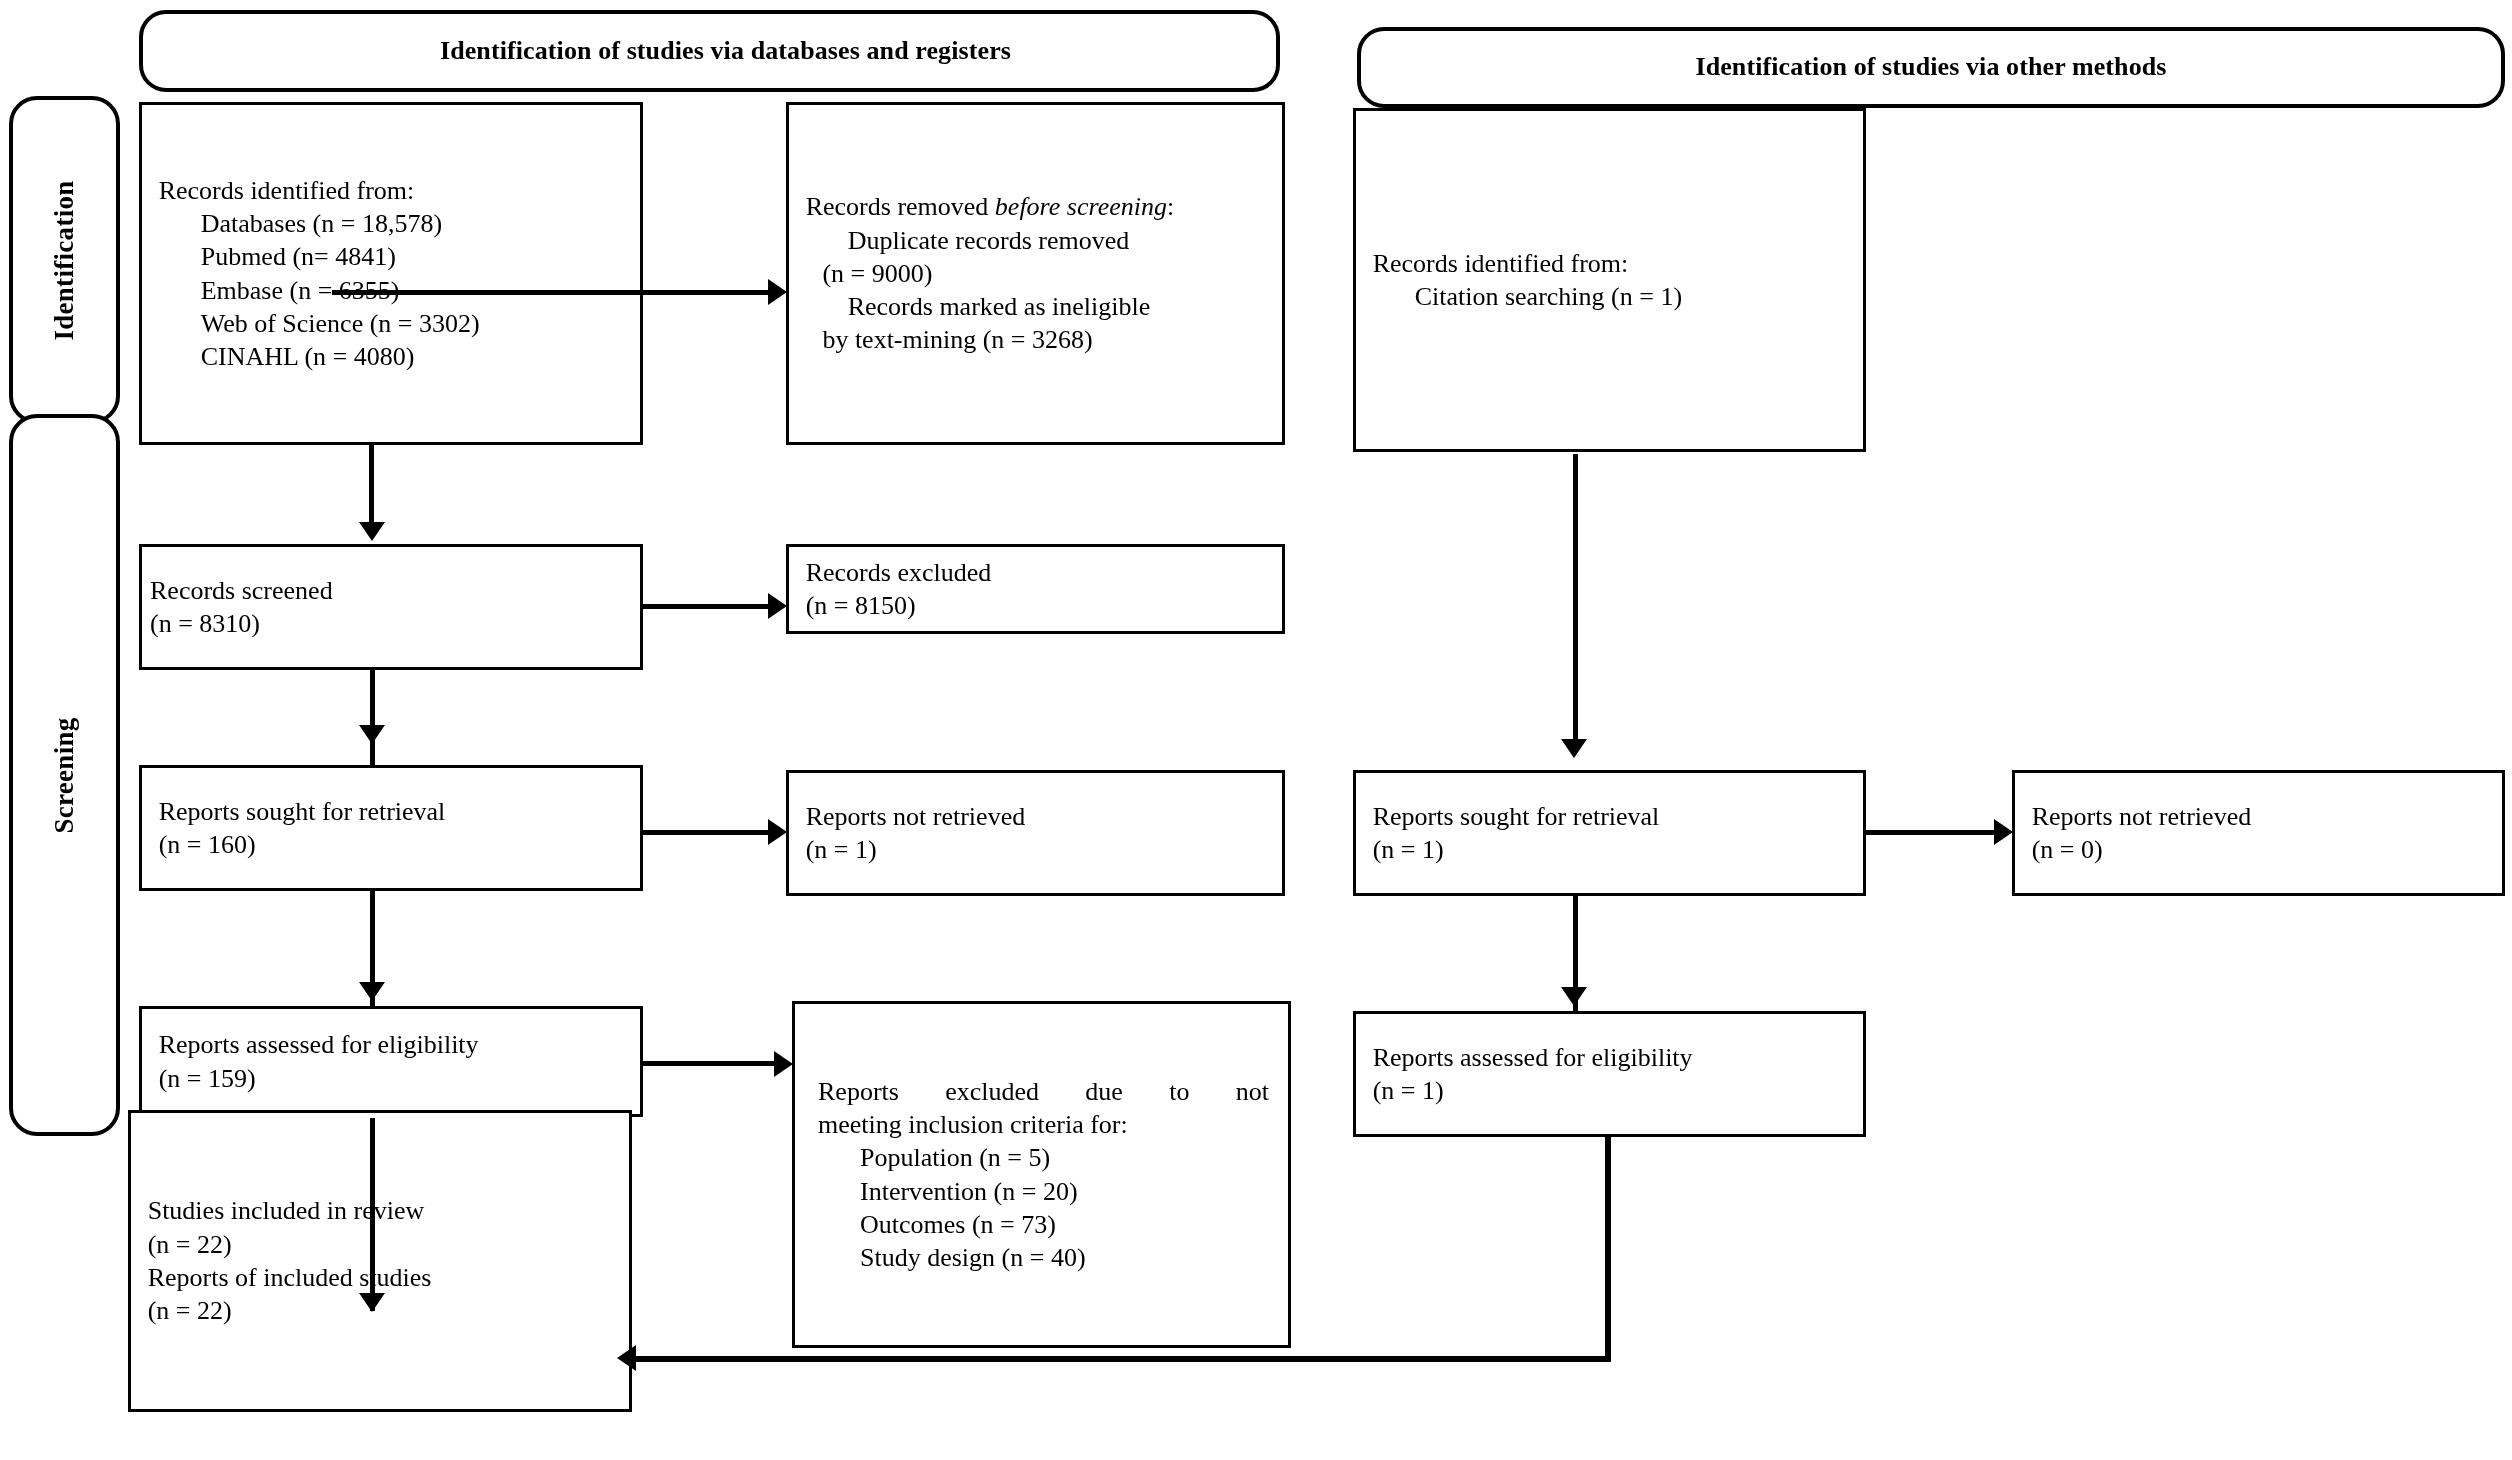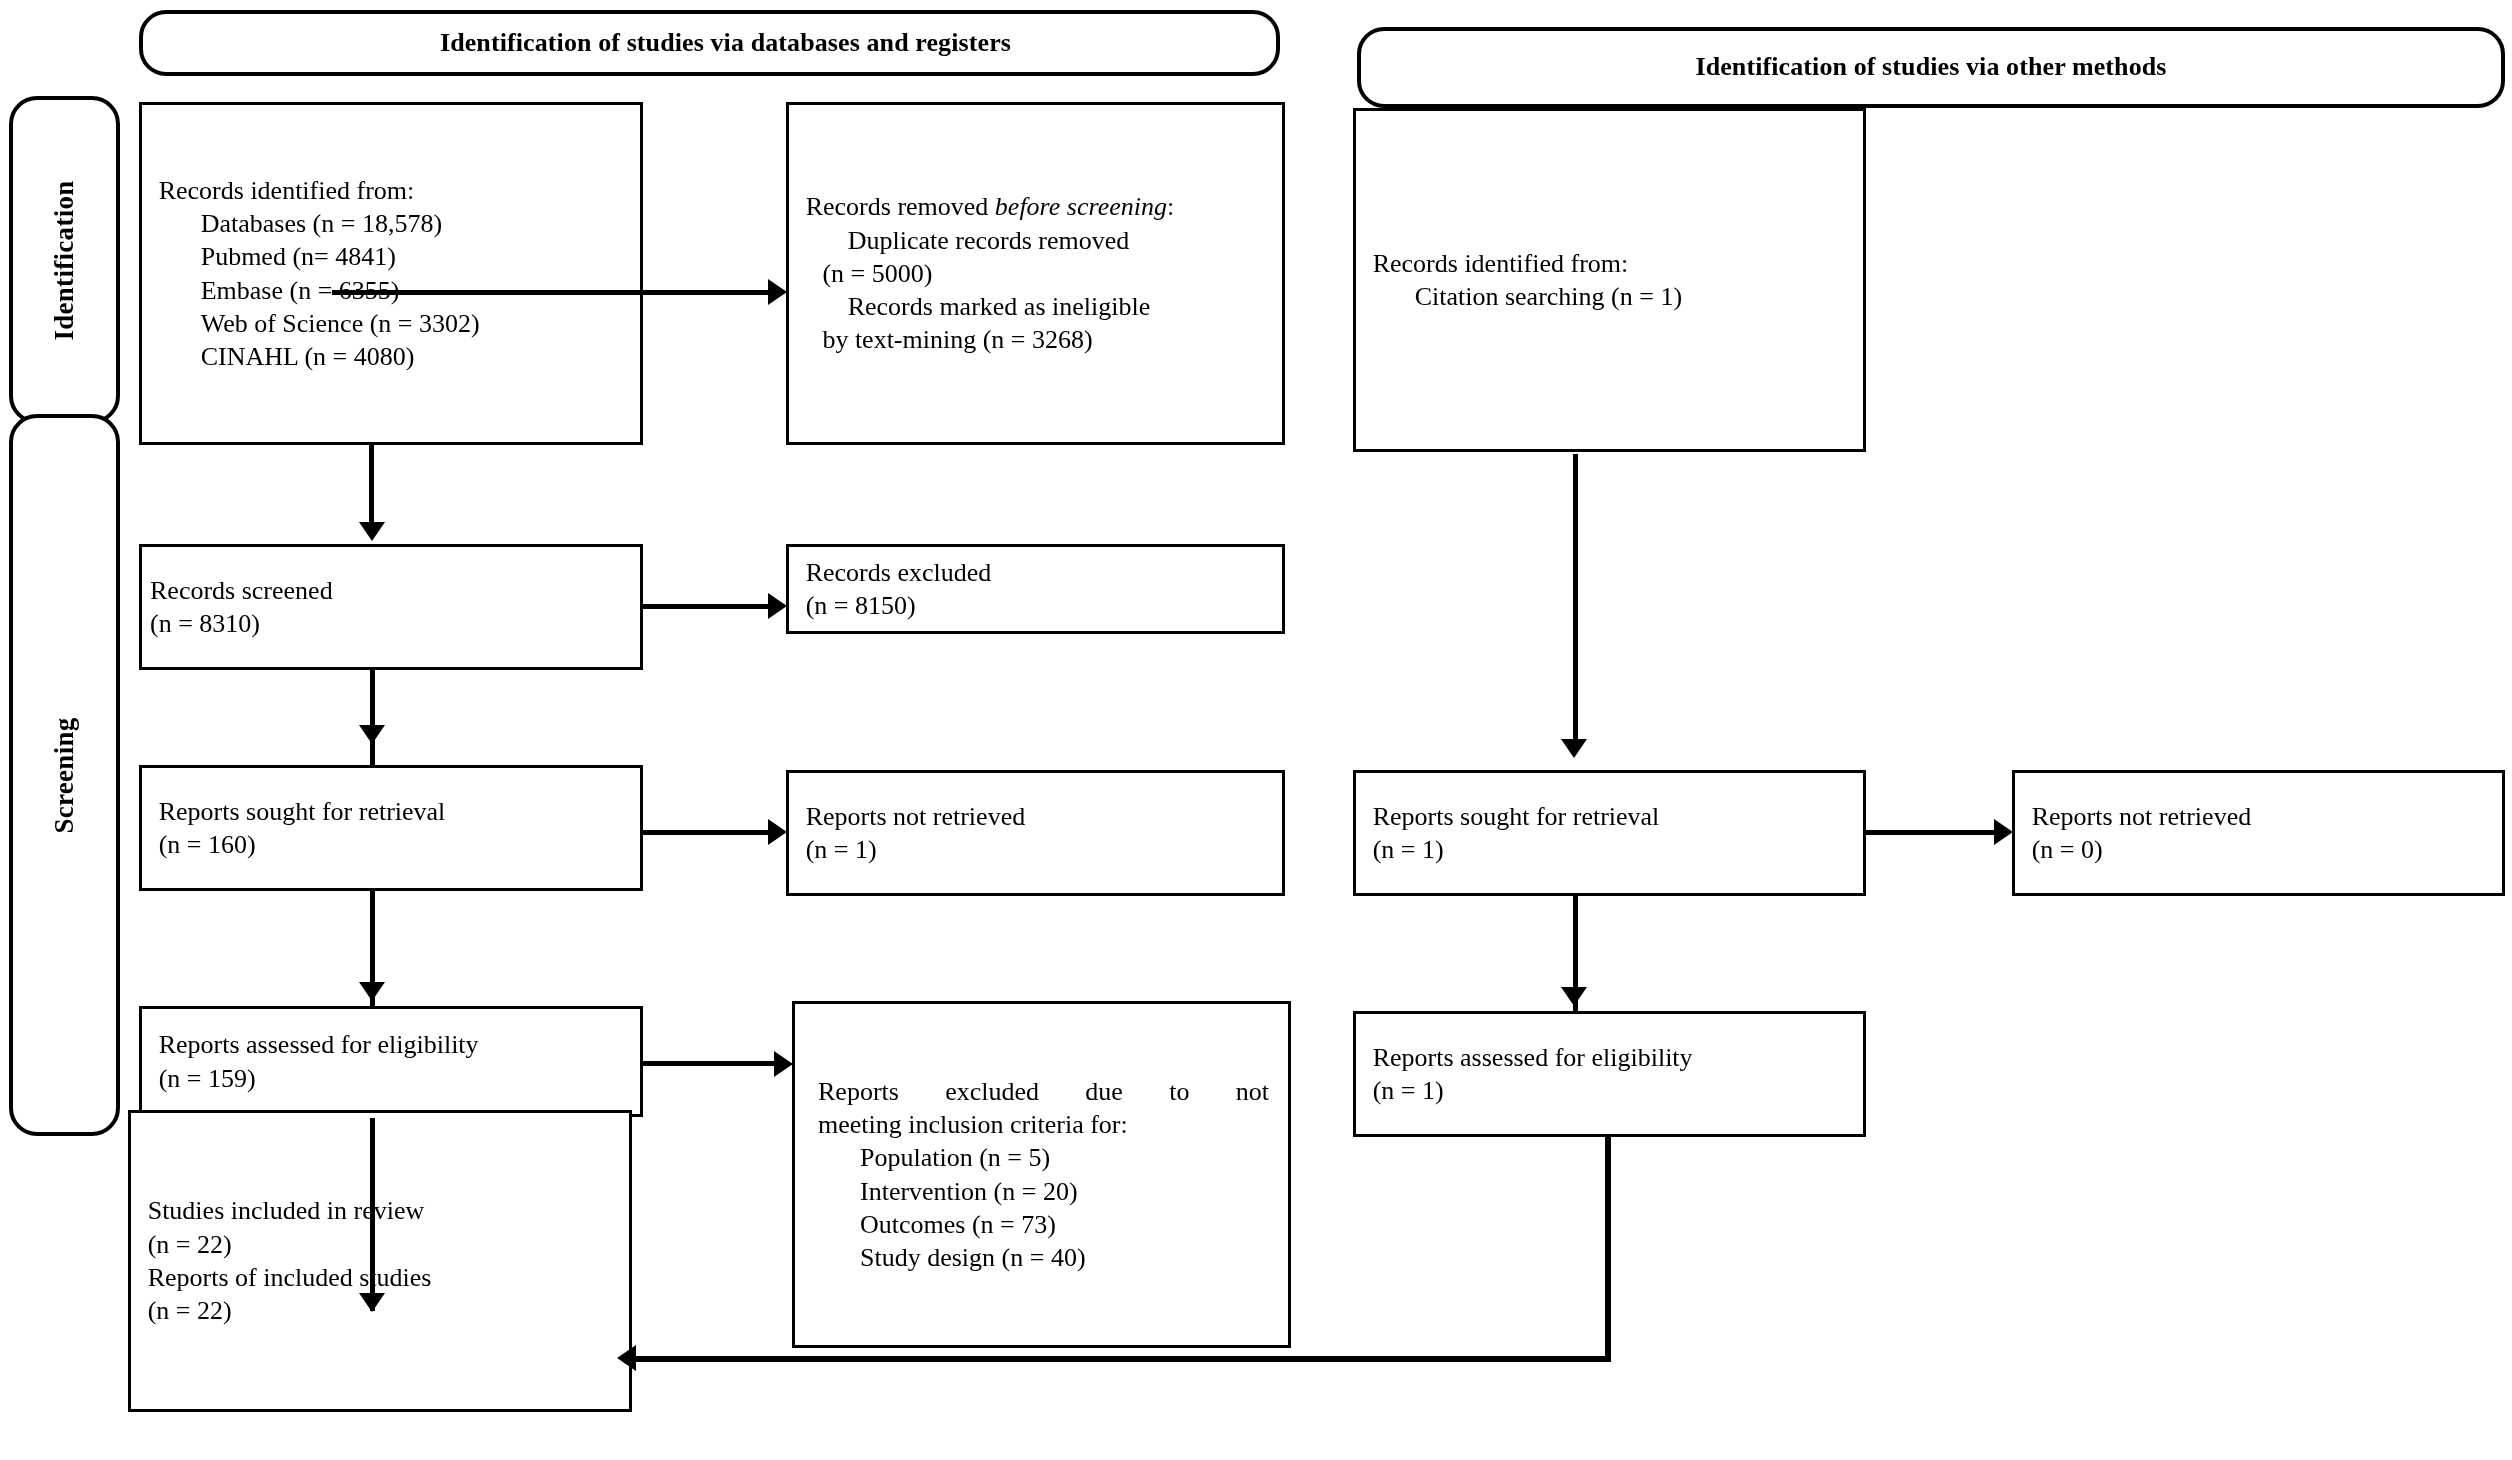--- a/index.html
+++ b/index.html
@@ -108,42 +108,42 @@
 
 <div id="page">
 
   <div class="abs side-pill" style="left:9px; top:96px; width:111px; height:328px;">
     <span class="label">Identification</span>
   </div>
   <div class="abs side-pill" style="left:9px; top:414px; width:111px; height:722px;">
     <span class="label">Screening</span>
   </div>
 
-  <div class="abs header-pill" style="left:139px; top:10.3px; width:1141px; height:66px;padding-left:32px;">
+  <div class="abs header-pill" style="left:139px; top:10.3px; width:1141px; height:82px;padding-left:32px;">
     <span class="label">Identification of studies via databases and registers</span>
   </div>
   <div class="abs header-pill" style="left:1357px; top:27px; width:1148px; height:81px;">
     <span class="label">Identification of studies via other methods</span>
   </div>
 
   <div class="abs node" style="left:139px; top:102px; width:504px; height:343px;">
     <div class="line">Records identified from:</div>
     <div class="line indent">Databases (n = 18,578)</div>
     <div class="line indent">Pubmed (n= 4841)</div>
     <div class="line indent">Embase (n = 6355)</div>
     <div class="line indent">Web of Science (n = 3302)</div>
     <div class="line indent">CINAHL (n = 4080)</div>
   </div>
 
   <div class="abs node" style="left:786px; top:102px; width:499px; height:343px;">
     <div class="line">
       <span>Records removed </span><em>before screening</em><span>:</span>
     </div>
     <div class="line indent">Duplicate records removed</div>
-    <div class="line indent" style="padding-left:16.7px;">(n = 5000)</div>
+    <div class="line indent" style="padding-left:16.7px;">(n = 9000)</div>
     <div class="line indent">Records marked as ineligible</div>
     <div class="line indent" style="padding-left:16.7px;">by text-mining (n = 3268)</div>
   </div>
 
   <div class="conn h-line" style="left:332px; top:290px; width:437px;"></div>
   <div class="conn v-line" style="left:332px; top:290px; height:0px;"></div>
   <div class="arrow-right" style="left:768px; top:279px;"></div>
 
   <div class="conn v-line" style="left:369px; top:445px; height:82px;"></div>
   <div class="arrow-down" style="left:359px; top:522px;"></div>

